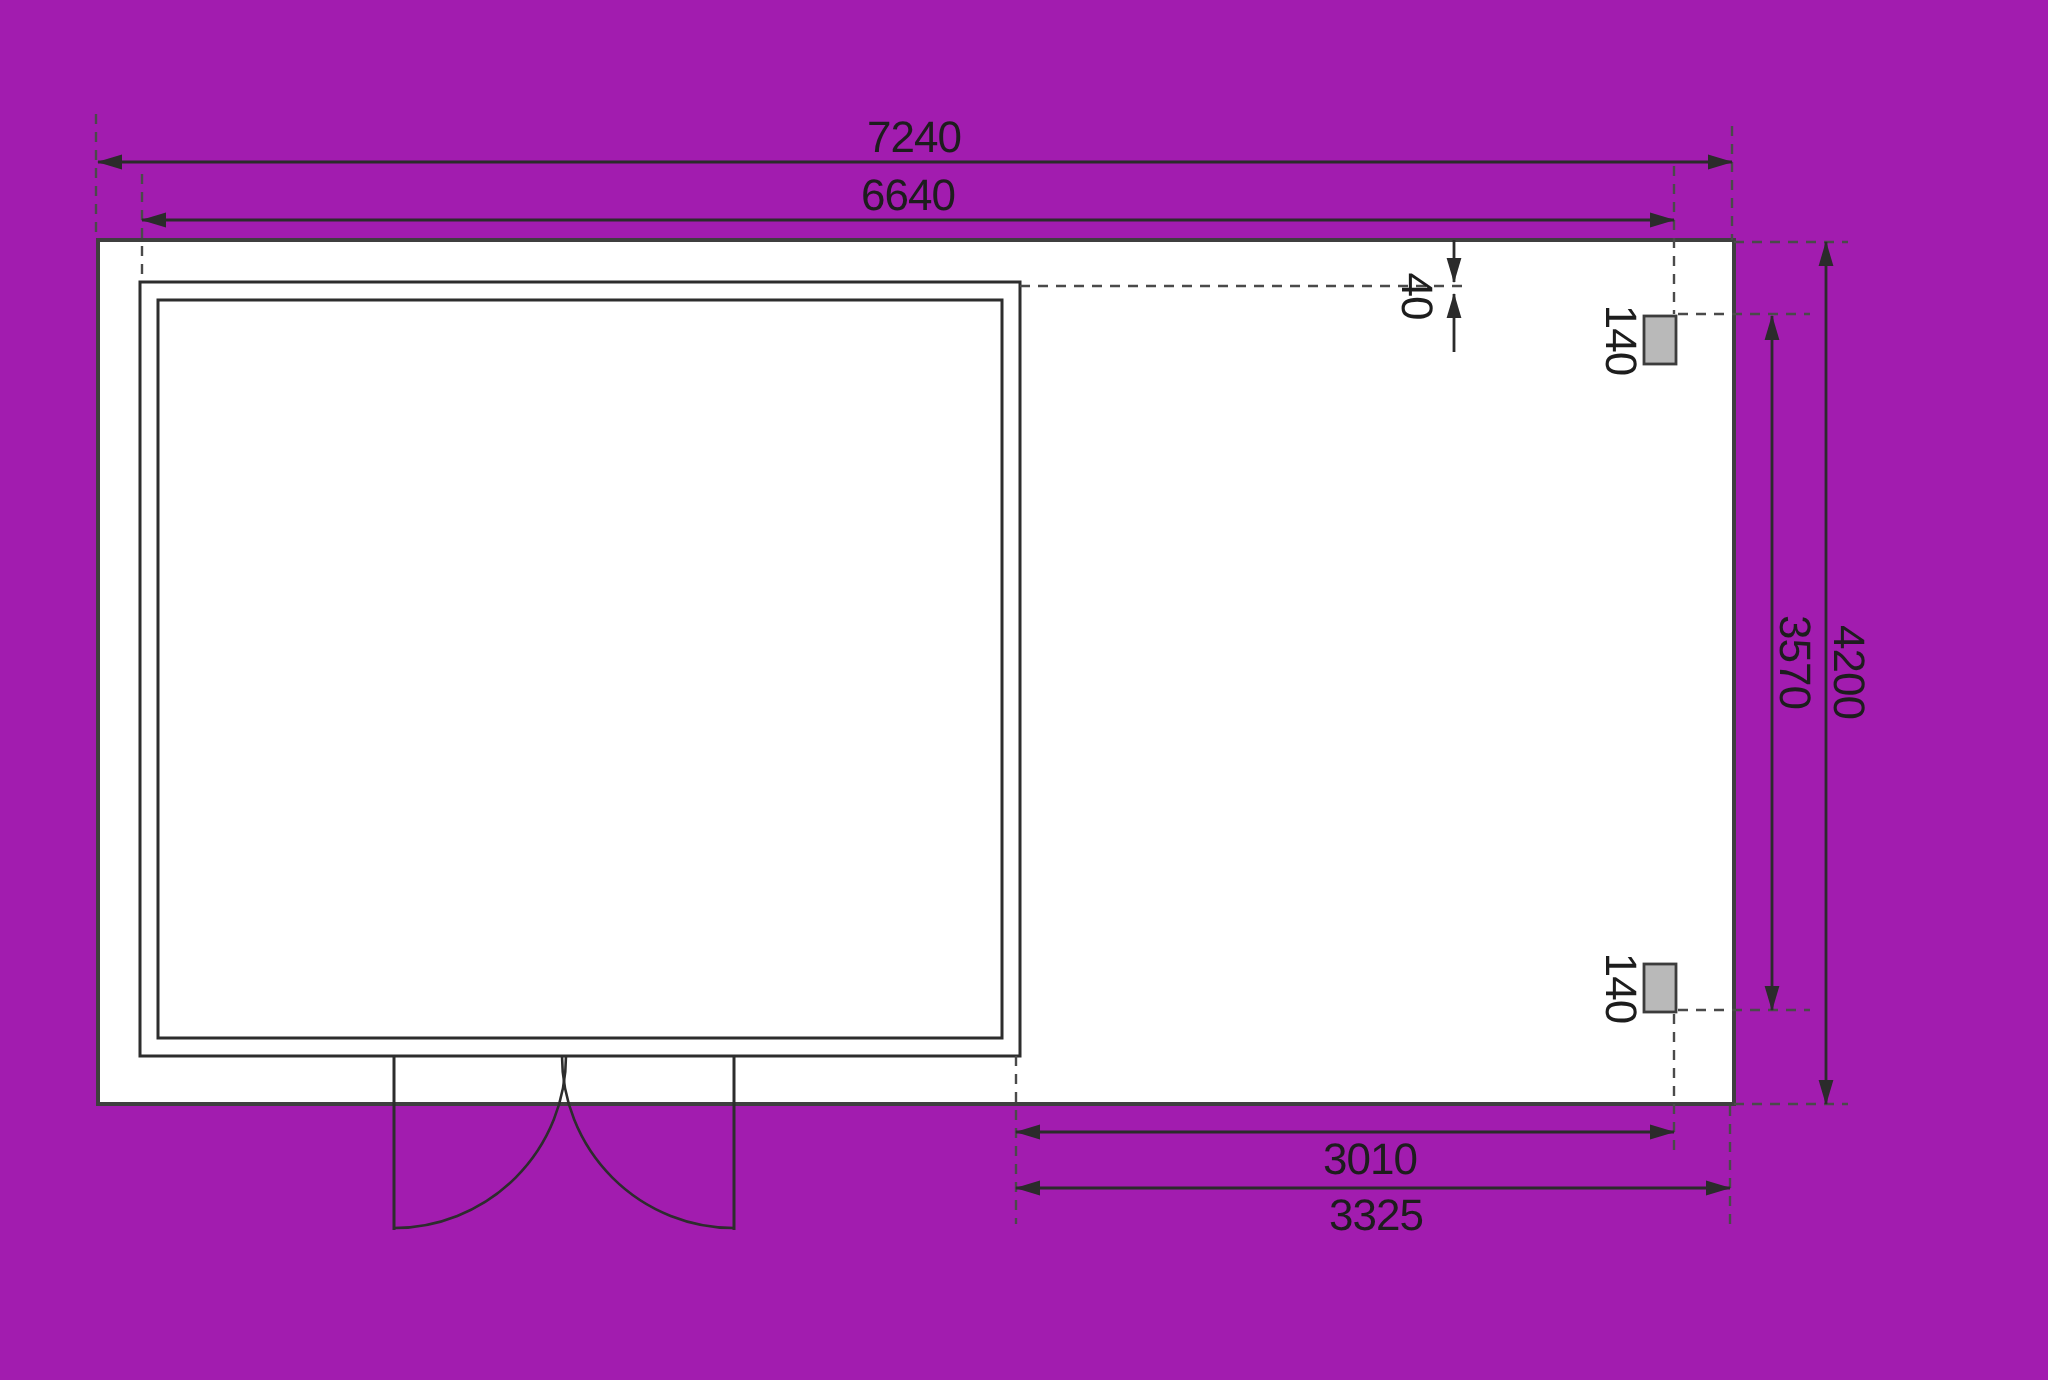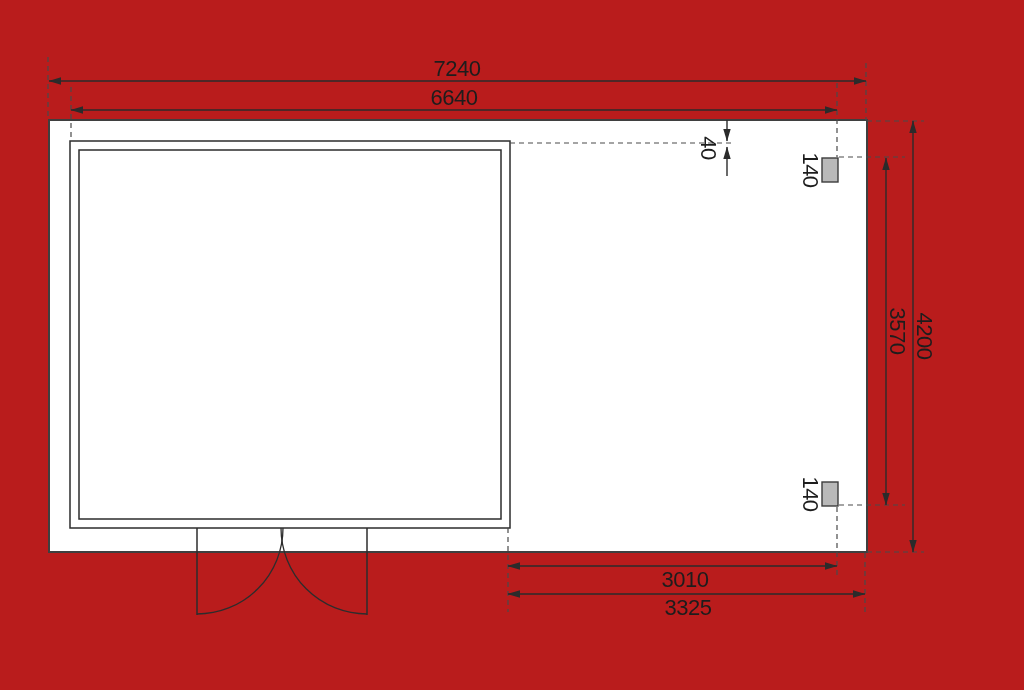--- a/index.html
+++ b/index.html
@@ -1,16 +1,16 @@
 <!DOCTYPE html>
 <html><head>
 <meta charset="utf-8">
 <style>
   html,body{margin:0;padding:0;background:#ffffff;}
-  .canvas{position:relative;width:1024px;height:690px;background:#b91c1c;overflow:hidden;}
+  .canvas{position:relative;width:1024px;height:690px;background:#a21caf;overflow:hidden;}
   svg{display:block;}
   .dimtext{
     font-family:"Liberation Sans", sans-serif;
     font-size:22px;
     fill:#1d1d1d;
     letter-spacing:-0.5px;
   }
   .dimline{stroke:#2b2b2b;stroke-width:1.4;fill:none;}
   .extline{stroke:#4a4a4a;stroke-width:1.2;fill:none;stroke-dasharray:5 4;}
   .wallline{stroke:#2d2d2d;fill:none;}

